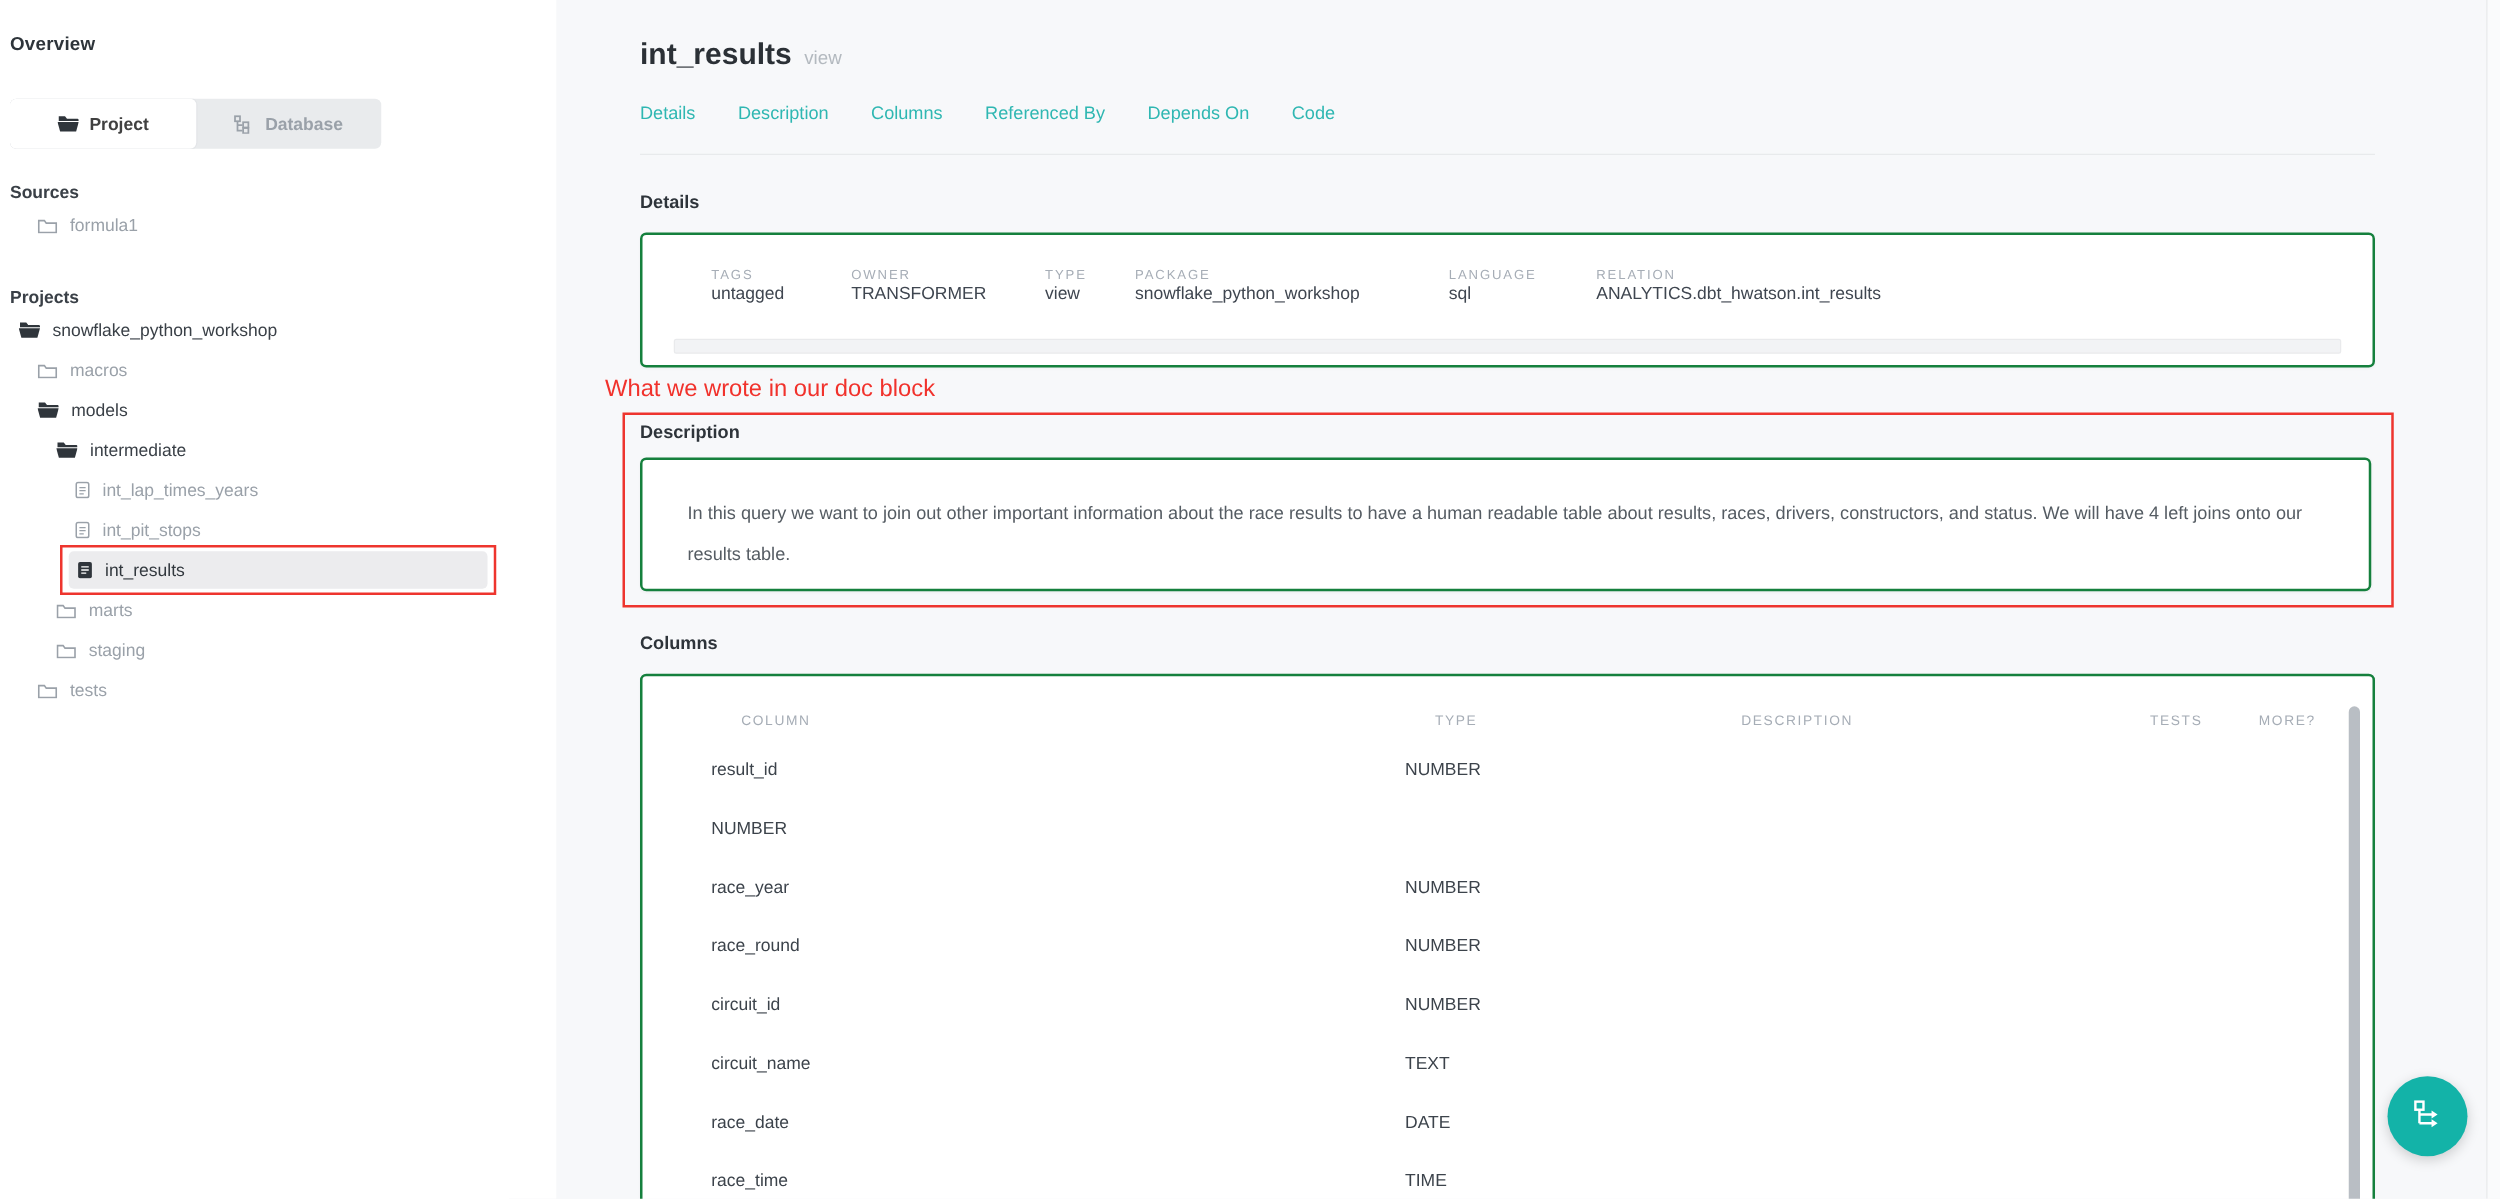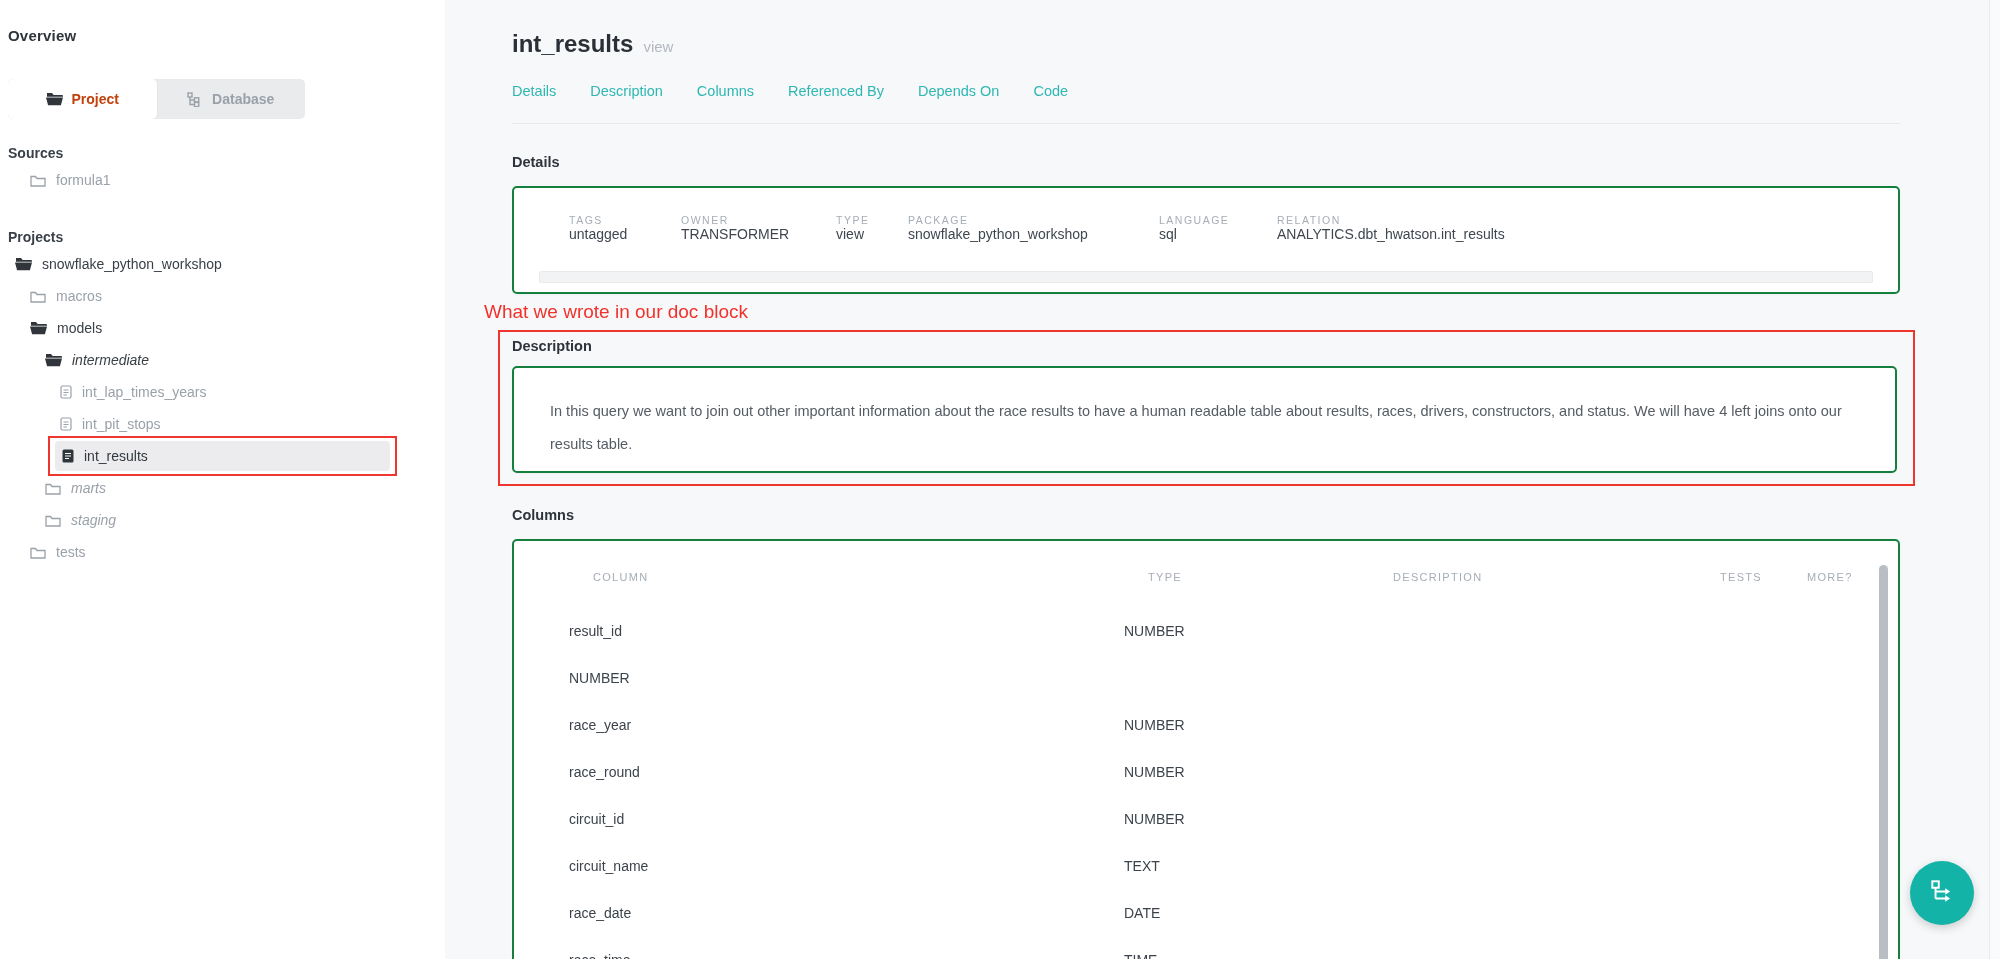--- a/index.html
+++ b/index.html
@@ -25,36 +25,36 @@
     width: 297px; height: 40px;
     background: #e9ebed;
     border-radius: 5px;
     display: flex;
     overflow: hidden;
   }
   .toggle-half {
     flex: 1; display: flex; align-items: center; justify-content: center; gap: 9px;
     font-size: 14px; font-weight: 700; cursor: pointer;
   }
-  .toggle-half.active { background: #ffffff; color: #c2410c; border-radius: 5px; box-shadow: 0 0 0 1px #e3e5e8; }
+  .toggle-half.active { background: #ffffff; color: #404040; border-radius: 5px; box-shadow: 0 0 0 1px #e3e5e8; }
   .toggle-half.inactive { color: #9aa1a9; }
 
   .side-heading { font-size: 14px; font-weight: 700; color: #3a4047; }
   .sources-heading { margin-top: 26px; }
   .projects-heading { margin-top: 33px; }
 
   .tree { margin-top: 3px; }
   .tree-row {
     height: 32px; display: flex; align-items: center; gap: 10px;
     font-size: 14px; color: #9aa1a9; cursor: pointer; white-space: nowrap;
   }
   .tree-row.dark { color: #3a4047; }
   .d0 { padding-left: 7px; }
   .d1 { padding-left: 22px; }
-  .d2 { padding-left: 37px; font-style: italic; }
+  .d2 { padding-left: 37px; }
   .d3 { padding-left: 52px; }
   .icon16 { flex: 0 0 auto; display: inline-flex; }
 
   .selected-wrap {
     width: 349px; height: 40px;
     margin: -4px 0 -4px 40px;
     border: 2px solid #ee352e;
     padding: 3px 5px;
   }
   .selected-row {
@@ -104,21 +104,21 @@
     border: 2px solid #ee352e;
     padding: 6px 16px 11px 12px;
   }
   .desc-card { margin-top: 12px; padding: 27px 30px 10px 36px; }
   .desc-text { font-size: 14.5px; line-height: 33px; color: #555c63; }
 
   .columns-heading { margin-top: 21px; }
   .columns-card { margin-top: 16px; height: 530px; padding: 30px 45px 0 55px; position: relative; }
 
   .tbl-header { display: flex; height: 20px; margin-bottom: 16px; margin-left: 24px; }
-  .tbl-row { display: flex; height: 47px; align-items: center; }
+  .tbl-row { display: flex; height: 47px; }
   .th { font-size: 11px; letter-spacing: 1.3px; color: #a6adb6; }
   .td { font-size: 14px; color: #3c434b; }
   .c-name { width: 555px; } .c-type { width: 245px; } .c-desc { width: 327px; }
   .c-tests { width: 87px; } .c-more { flex: 1; }
 
   .col-scrollbar {
     position: absolute; right: 10px; top: 24px;
     width: 9px; height: 560px; border-radius: 5px; background: #b9bec4;
   }
 

